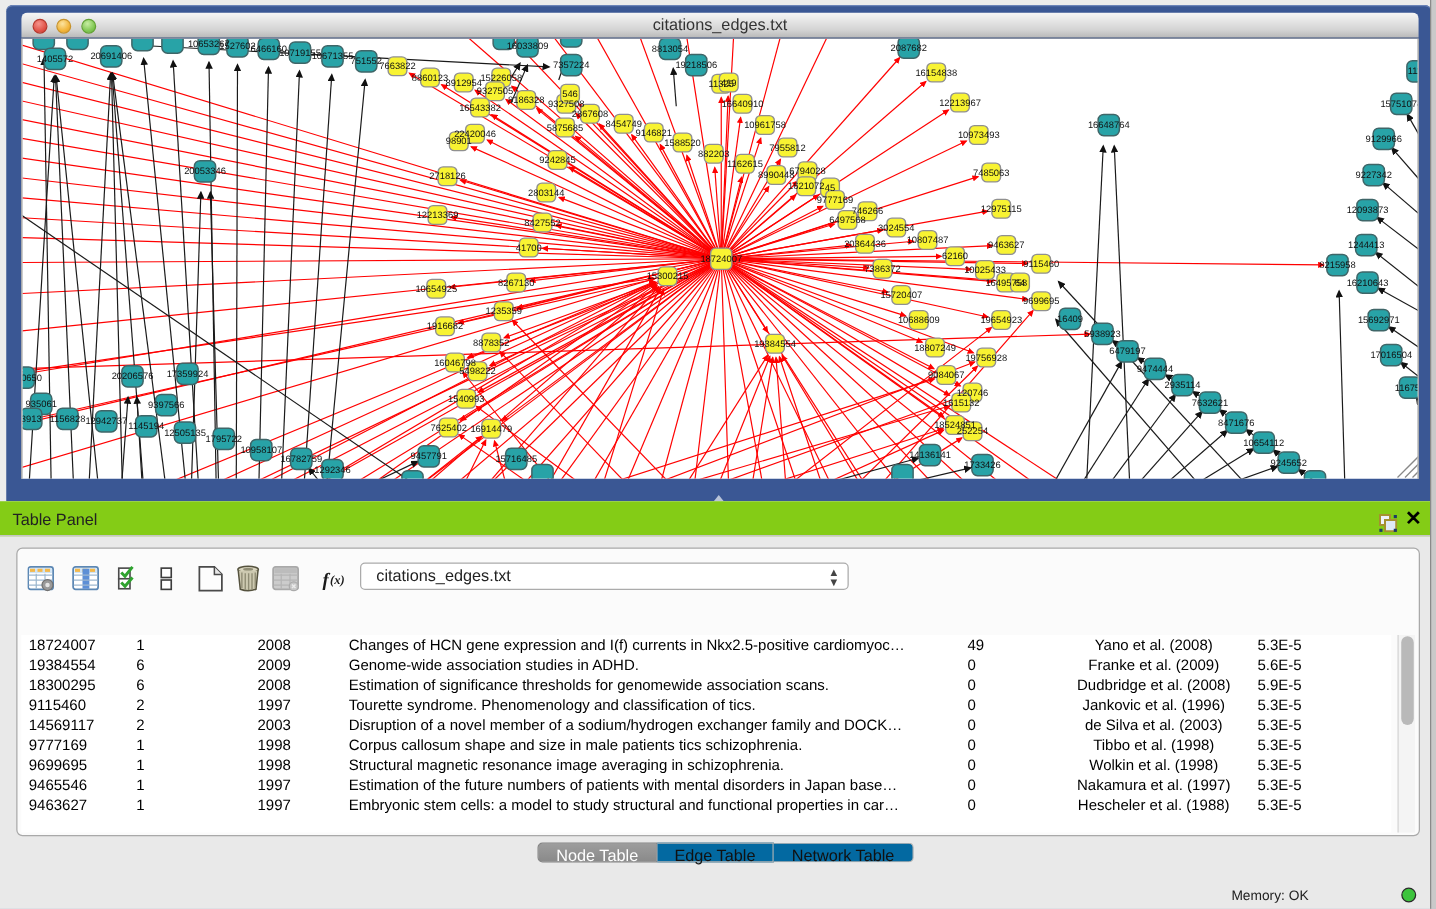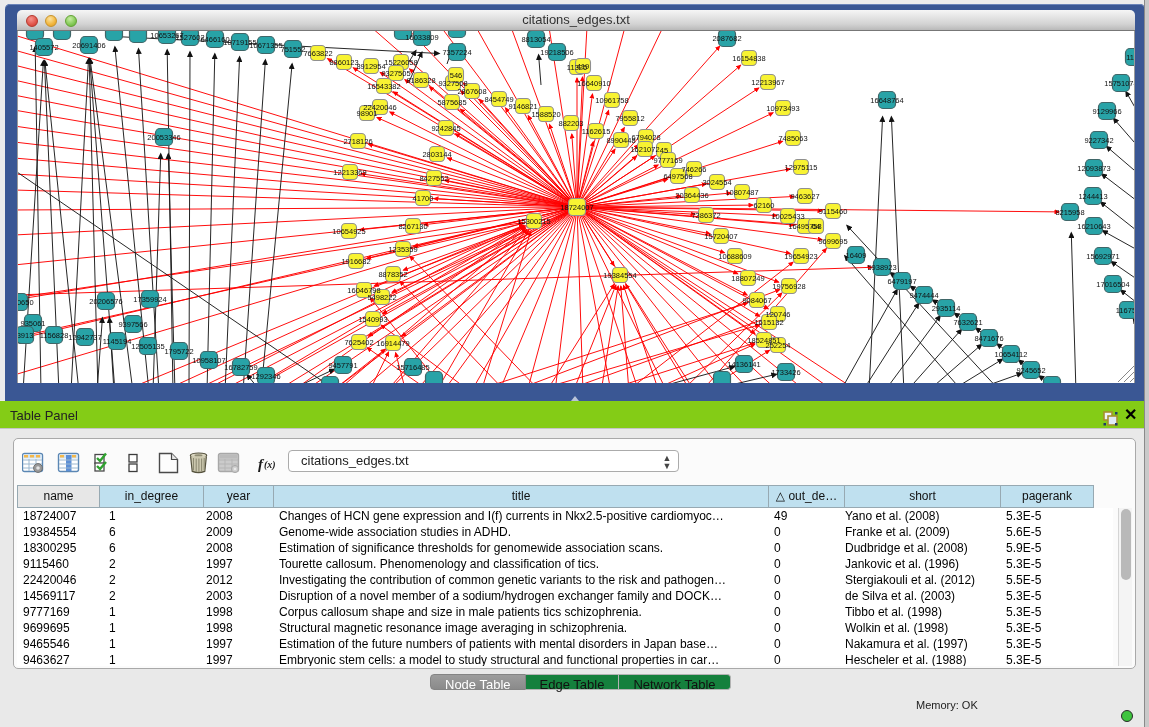--- a/index.html
+++ b/index.html
@@ -18,28 +18,28 @@
 #drop{position:absolute;left:274px;top:11px;width:391px;height:22px;background:#fff;border:1px solid #ababab;border-radius:4px;font-size:13px;color:#222;line-height:20px;padding-left:12px}
 #drop .ar{position:absolute;right:6px;top:3px;font-size:9px;color:#444;line-height:8px;text-align:center;width:10px}
 .thead{position:absolute;left:3px;top:46px;height:23px;display:flex;font-size:12px;color:#111}
 .thead span{background:#bfe0ef;border:1px solid #97a9b2;border-left:none;text-align:center;line-height:21px;overflow:hidden;white-space:nowrap}
 .thead .h0{background:#e7e7e7;border-left:1px solid #97a9b2;width:83px}
 .h1{width:104px}.h2{width:70px}.h3{width:495px}.h4{width:76px}.h5{width:156px}.h6{width:93px}
 #trows{position:absolute;left:3px;top:69px;width:1096px;height:158px;overflow:hidden;font-size:12px;color:#000;background:#fff}
 .tr{height:16px;line-height:16px;white-space:nowrap}
 .tr span{display:inline-block;overflow:hidden;vertical-align:top;white-space:nowrap}
 .c0{width:83px;padding-left:6px}.c1{width:104px;padding-left:9px}.c2{width:70px;padding-left:2px}
-.c3{width:495px;padding-left:5px}.c4{width:76px;padding-left:5px}.c5{width:156px;text-align:left}.c6{width:93px;padding-left:5px}
+.c3{width:495px;padding-left:5px}.c4{width:76px;padding-left:5px}.c5{width:156px;text-align:center}.c6{width:93px;padding-left:5px}
 #vsb{position:absolute;right:3px;top:69px;width:14px;height:158px;background:#f4f4f4;border-left:1px solid #d5d5d5}
 #vsb .th{position:absolute;left:1.5px;top:1px;width:10px;height:71px;background:#b9b9b9;border-radius:5px}
 #tabs{position:absolute;left:430px;top:273px;height:16px;display:flex;font-size:13px}
-#tabs div{line-height:19px;padding:0 14px;background:#15803d;border:1px solid #b3b3b3;border-left:none;color:#111}
+#tabs div{line-height:19px;padding:0 14px;background:#0369a1;border:1px solid #b3b3b3;border-left:none;color:#111}
 #tabs .sel{background:linear-gradient(#9d9d9d,#8a8a8a);color:#fff;border:1px solid #848484;border-radius:4px 0 0 4px}
 #tabs .last{border-radius:0 4px 4px 0}
-#mem{position:absolute;right:28px;top:298px;font-size:11px;color:#222;width:200px;text-align:left}
+#mem{position:absolute;right:28px;top:310px;font-size:11px;color:#222;width:200px;text-align:center}
 #memdot{position:absolute;left:1121px;top:309px;width:12px;height:12px;border-radius:50%;background:#3ec43e;border:1.5px solid #2a2a2a}
 #fico{position:absolute;left:1103px;top:10px;width:15px;height:15px}
 #xico{position:absolute;left:1124px;top:4px;font-size:16px;font-weight:bold;color:#000}
 .icon{position:absolute;top:13px}
 #caret{position:absolute;left:571px;top:396px;width:0;height:0;border-left:4px solid transparent;border-right:4px solid transparent;border-bottom:5px solid #b9c4d8}
 </style></head><body>
 <div id="win">
   <div id="tbar">
       <div class="ti">citations_edges.txt</div>
     <div class="tl" id="tlr"></div>
@@ -628,35 +628,25 @@
         <rect x="1.5" y="2.5" width="18" height="4" fill="#b1b1b1"></rect>
         <path d="M1 8h19M1 12h19M1 16h19M7 7v12M14 7v12" stroke="#a9a9a9" stroke-width="1"></path>
         <circle cx="17" cy="17" r="3.6" fill="#bdbdbd" stroke="#9c9c9c"></circle>
         <path d="M15.6 15.6 l2.8 2.8 M18.4 15.6 l-2.8 2.8" stroke="#e8e8e8" stroke-width="1.2"></path>
       </g>
 
       <text x="236" y="16.5" font-family="Liberation Serif,serif" font-style="italic" font-weight="bold" font-size="15" fill="#1a1a1a">f</text>
       <text x="242" y="15.5" font-family="Liberation Serif,serif" font-style="italic" font-weight="bold" font-size="10" fill="#1a1a1a">(x)</text>
     </svg>
     <div id="drop">citations_edges.txt<span class="ar">▲<br>▼</span></div>
-    <div class="thead">
-        <span class="h0">name</span>
-        <span class="h1">in_degree</span>
-        <span class="h2">year</span>
-        <span class="h3">title</span>
-        <span class="h4">△ out_de…</span>
-        <span class="h5">short</span>
-        <span class="h6">pagerank</span>
-      </div>
     <div id="trows">
         <div class="tr"><span class="c0">18724007</span><span class="c1">1</span><span class="c2">2008</span><span class="c3">Changes of HCN gene expression and I(f) currents in Nkx2.5‑positive cardiomyoc…</span><span class="c4">49</span><span class="c5">Yano et al. (2008)</span><span class="c6">5.3E‑5</span></div>
         <div class="tr"><span class="c0">19384554</span><span class="c1">6</span><span class="c2">2009</span><span class="c3">Genome‑wide association studies in ADHD.</span><span class="c4">0</span><span class="c5">Franke et al. (2009)</span><span class="c6">5.6E‑5</span></div>
         <div class="tr"><span class="c0">18300295</span><span class="c1">6</span><span class="c2">2008</span><span class="c3">Estimation of significance thresholds for genomewide association scans.</span><span class="c4">0</span><span class="c5">Dudbridge et al. (2008)</span><span class="c6">5.9E‑5</span></div>
-        <div class="tr"><span class="c0">9115460</span><span class="c1">2</span><span class="c2">1997</span><span class="c3">Tourette callosum. Phenomenology and classification of tics.</span><span class="c4">0</span><span class="c5">Jankovic et al. (1996)</span><span class="c6">5.3E‑5</span></div>
-        <div class="tr"><span class="c0">22420046</span><span class="c1">2</span><span class="c2">2012</span><span class="c3">Investigating the contribution of common genetic variants to the risk and pathogen…</span><span class="c4">0</span><span class="c5">Stergiakouli et al. (2012)</span><span class="c6">5.5E‑5</span></div>
+        <div class="tr"><span class="c0">9115460</span><span class="c1">2</span><span class="c2">1997</span><span class="c3">Tourette syndrome. Phenomenology and classification of tics.</span><span class="c4">0</span><span class="c5">Jankovic et al. (1996)</span><span class="c6">5.3E‑5</span></div>
         <div class="tr"><span class="c0">14569117</span><span class="c1">2</span><span class="c2">2003</span><span class="c3">Disruption of a novel member of a sodium/hydrogen exchanger family and DOCK…</span><span class="c4">0</span><span class="c5">de Silva et al. (2003)</span><span class="c6">5.3E‑5</span></div>
         <div class="tr"><span class="c0">9777169</span><span class="c1">1</span><span class="c2">1998</span><span class="c3">Corpus callosum shape and size in male patients tics schizophrenia.</span><span class="c4">0</span><span class="c5">Tibbo et al. (1998)</span><span class="c6">5.3E‑5</span></div>
         <div class="tr"><span class="c0">9699695</span><span class="c1">1</span><span class="c2">1998</span><span class="c3">Structural magnetic resonance image averaging in schizophrenia.</span><span class="c4">0</span><span class="c5">Wolkin et al. (1998)</span><span class="c6">5.3E‑5</span></div>
         <div class="tr"><span class="c0">9465546</span><span class="c1">1</span><span class="c2">1997</span><span class="c3">Estimation of the future numbers of patients with mental disorders in Japan base…</span><span class="c4">0</span><span class="c5">Nakamura et al. (1997)</span><span class="c6">5.3E‑5</span></div>
         <div class="tr"><span class="c0">9463627</span><span class="c1">1</span><span class="c2">1997</span><span class="c3">Embryonic stem cells: a model to study structural and functional properties in car…</span><span class="c4">0</span><span class="c5">Hescheler et al. (1988)</span><span class="c6">5.3E‑5</span></div>
       </div>
     <div id="vsb">
         <div class="th"></div>
       </div>
   </div>

